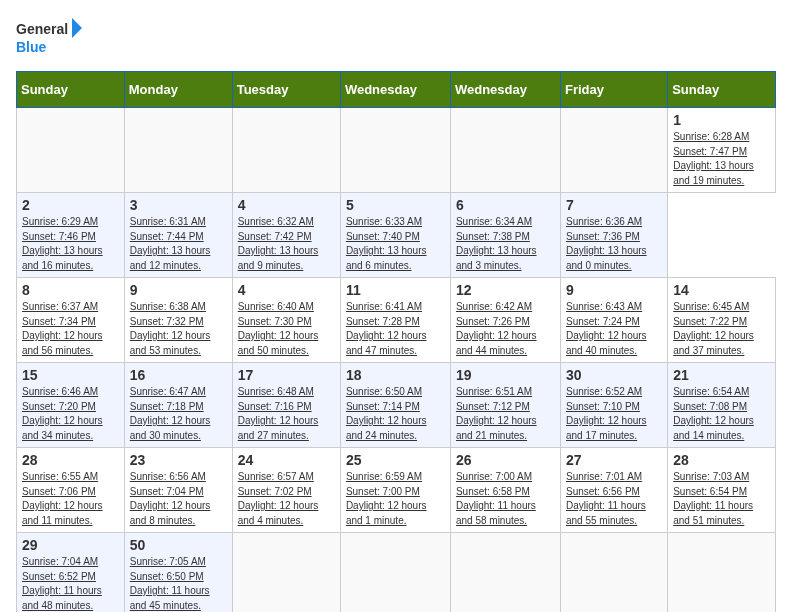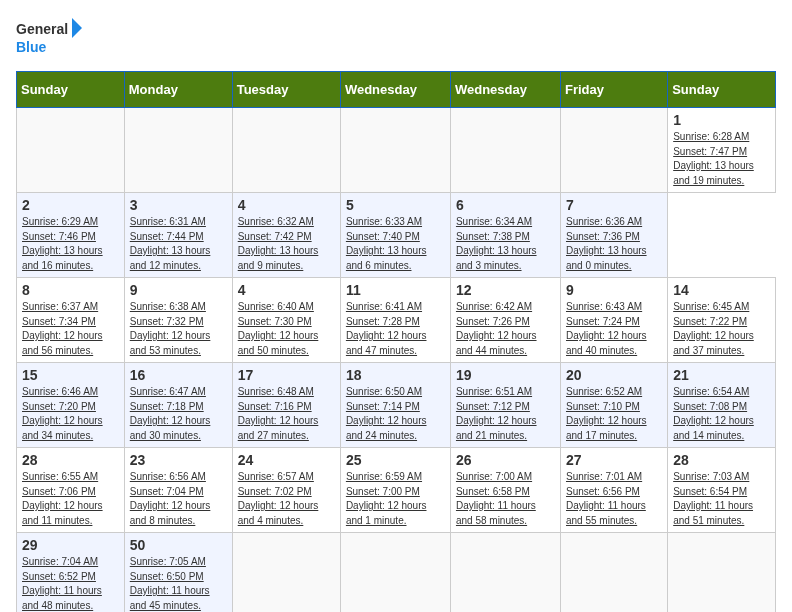--- a/index.html
+++ b/index.html
@@ -186,21 +186,21 @@
         </td>
         <td>
           <span class="day-num">18</span>
           <div class="day-info">Sunrise: 6:50 AM<br>Sunset: 7:14 PM<br>Daylight: 12 hours and 24 minutes.</div>
         </td>
         <td>
           <span class="day-num">19</span>
           <div class="day-info">Sunrise: 6:51 AM<br>Sunset: 7:12 PM<br>Daylight: 12 hours and 21 minutes.</div>
         </td>
         <td>
-          <span class="day-num">20</span>
+          <span class="day-num">30</span>
           <div class="day-info">Sunrise: 6:52 AM<br>Sunset: 7:10 PM<br>Daylight: 12 hours and 17 minutes.</div>
         </td>
         <td>
           <span class="day-num">21</span>
           <div class="day-info">Sunrise: 6:54 AM<br>Sunset: 7:08 PM<br>Daylight: 12 hours and 14 minutes.</div>
         </td>
       </tr>
       <tr>
         <td>
           <span class="day-num">28</span>

